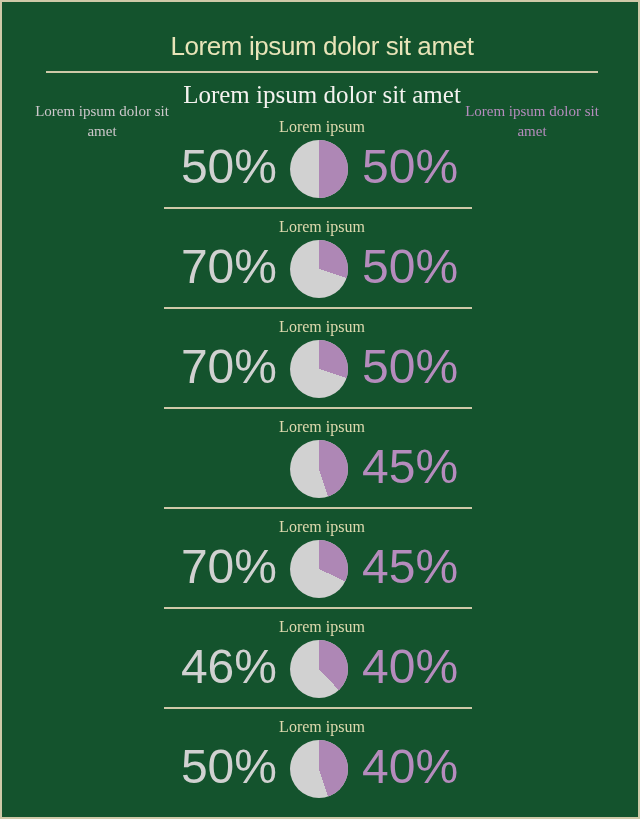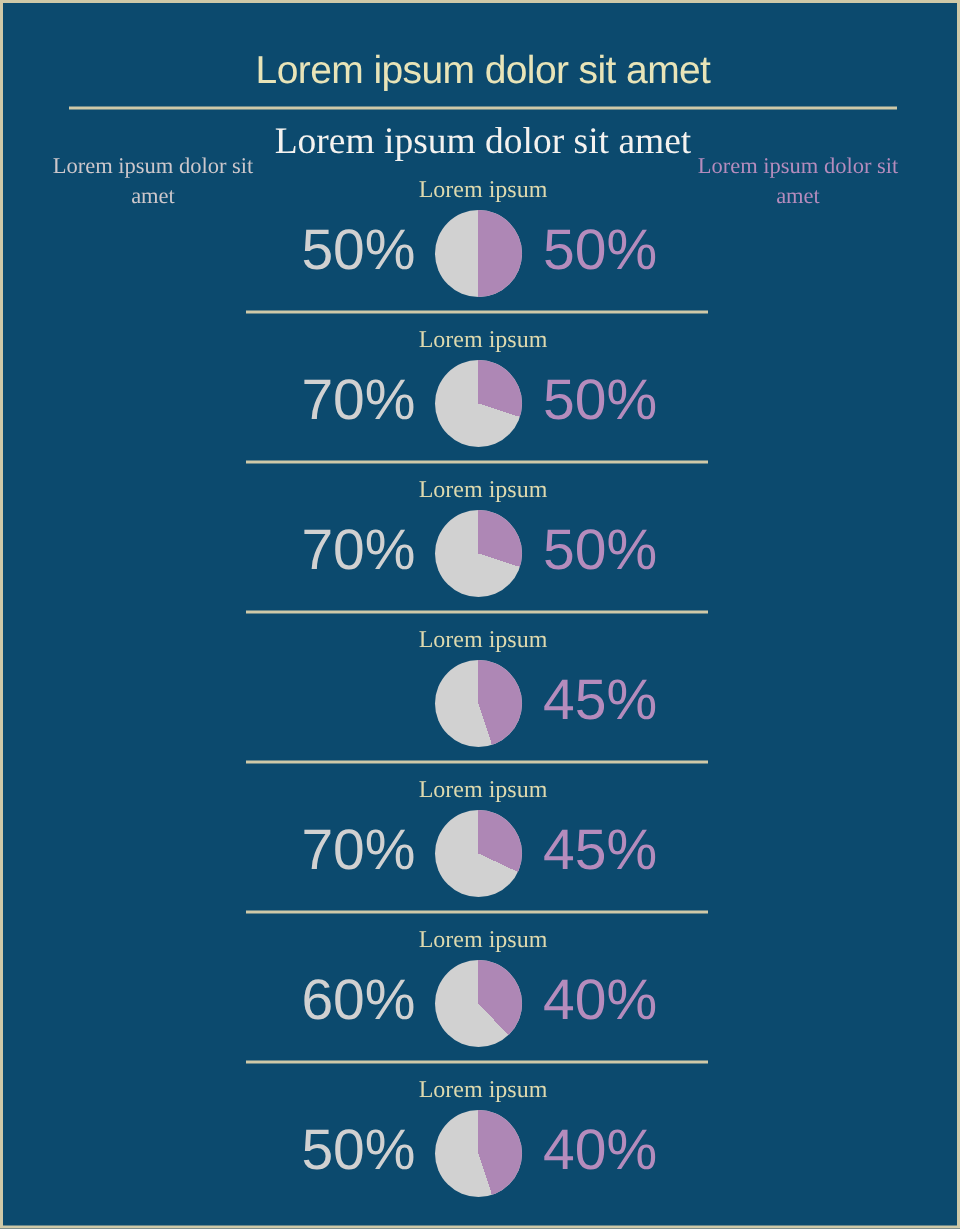--- a/index.html
+++ b/index.html
@@ -12,21 +12,21 @@
     height: 819px;
     overflow: hidden;
     font-family: "Liberation Serif", serif;
   }
 
   #poster {
     position: relative;
     box-sizing: border-box;
     width: 640px;
     height: 819px;
-    background: #0c4a6e;
+    background: #14532d;
     border: 2px solid #cfc9a8;
     overflow: hidden;
   }
 
   
   .title {
     position: absolute;
     left: 0;
     top: 29px;
     width: 640px;
@@ -91,21 +91,21 @@
     font-size: 16px;
     color: #ded9ae;
     white-space: nowrap;
   }
   .pct {
     position: absolute;
     top: 29px;
     width: 120px;
     font-family: "Liberation Sans", sans-serif;
     font-weight: 300;
-    font-size: 38px;
+    font-size: 48px;
     line-height: 46px;
     white-space: nowrap;
   }
   .pct-left  { left: 155px; text-align: right; color: #d1d1d1; }
   .pct-right { left: 360px; text-align: left;  color: #b58cbd; }
 
   .pie {
     position: absolute;
     left: 288px;
     top: 25px;
@@ -181,21 +181,21 @@
         <div class="row-label">Lorem ipsum</div>
         <div class="pct pct-left">70%</div>
         <div class="pie" style="background: rgb(209, 209, 209);">
           <div class="pie-wedge" style="background: conic-gradient(rgb(174, 135, 181) 0deg, rgb(174, 135, 181) 115.2deg, transparent 115.2deg, transparent 360deg);"></div>
         </div>
         <div class="pct pct-right">45%</div>
         <div class="row-rule"></div>
       </div>
       <div class="row">
         <div class="row-label">Lorem ipsum</div>
-        <div class="pct pct-left">60%</div>
+        <div class="pct pct-left">46%</div>
         <div class="pie" style="background: rgb(209, 209, 209);">
           <div class="pie-wedge" style="background: conic-gradient(rgb(174, 135, 181) 0deg, rgb(174, 135, 181) 136.8deg, transparent 136.8deg, transparent 360deg);"></div>
         </div>
         <div class="pct pct-right">40%</div>
         <div class="row-rule"></div>
       </div>
       <div class="row">
         <div class="row-label">Lorem ipsum</div>
         <div class="pct pct-left">50%</div>
         <div class="pie" style="background: rgb(209, 209, 209);">

